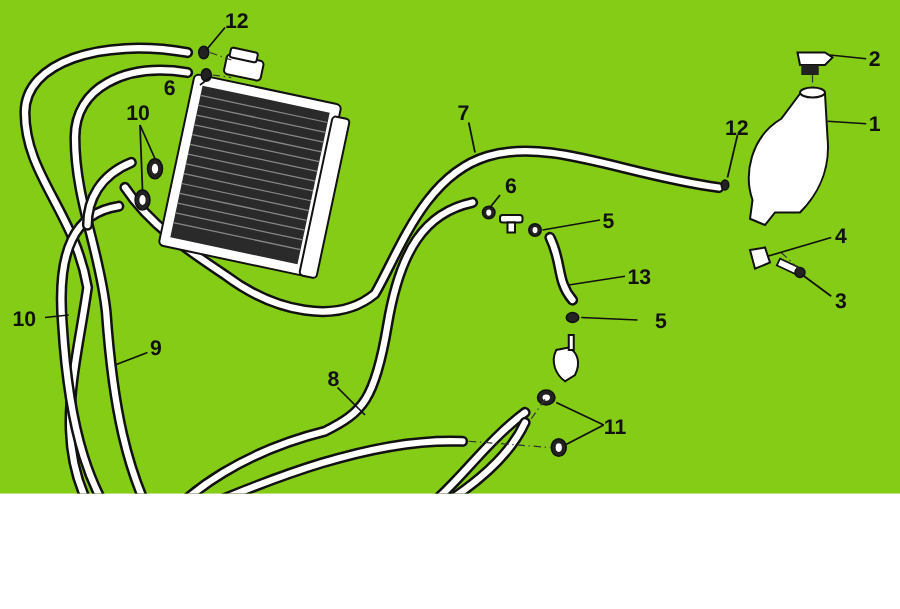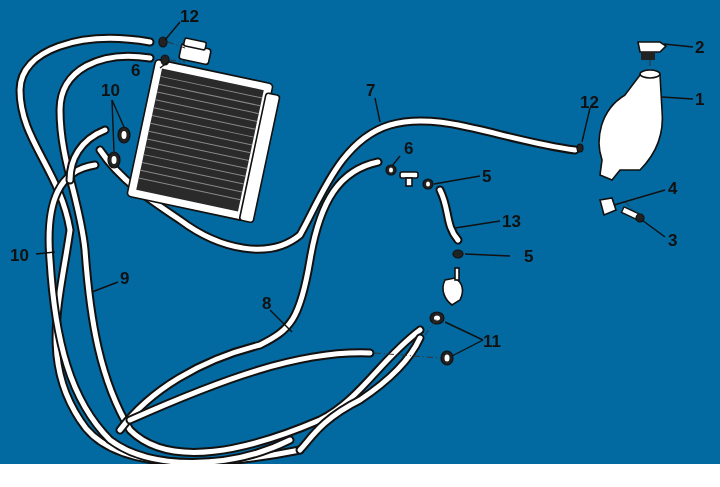--- a/index.html
+++ b/index.html
@@ -1,16 +1,16 @@
 <!DOCTYPE html>
 <html><head>
 <meta charset="utf-8">
 <style>
   html,body{margin:0;padding:0;background:#ffffff;}
-  #stage{position:relative;width:720px;height:464px;overflow:hidden;background:#0369a1;}
+  #stage{position:relative;width:720px;height:395px;overflow:hidden;background:#84cc16;}
   svg{position:absolute;left:0;top:0;}
   .hose{fill:none;stroke:#111;stroke-width:9;stroke-linecap:round;stroke-linejoin:round;}
   .hose-in{fill:none;stroke:#fff;stroke-width:5;stroke-linecap:round;stroke-linejoin:round;}
   .leader{stroke:#111;stroke-width:1.4;fill:none;}
   .dash{stroke:#333;stroke-width:1;stroke-dasharray:6 3 1 3;fill:none;}
   .part{fill:#fff;stroke:#111;stroke-width:1.6;}
   .clamp{fill:#222;stroke:#111;stroke-width:1.2;}
   .lbl{font-family:"Liberation Sans",sans-serif;font-weight:bold;font-size:17px;fill:#111;}
 </style>
 </head>

